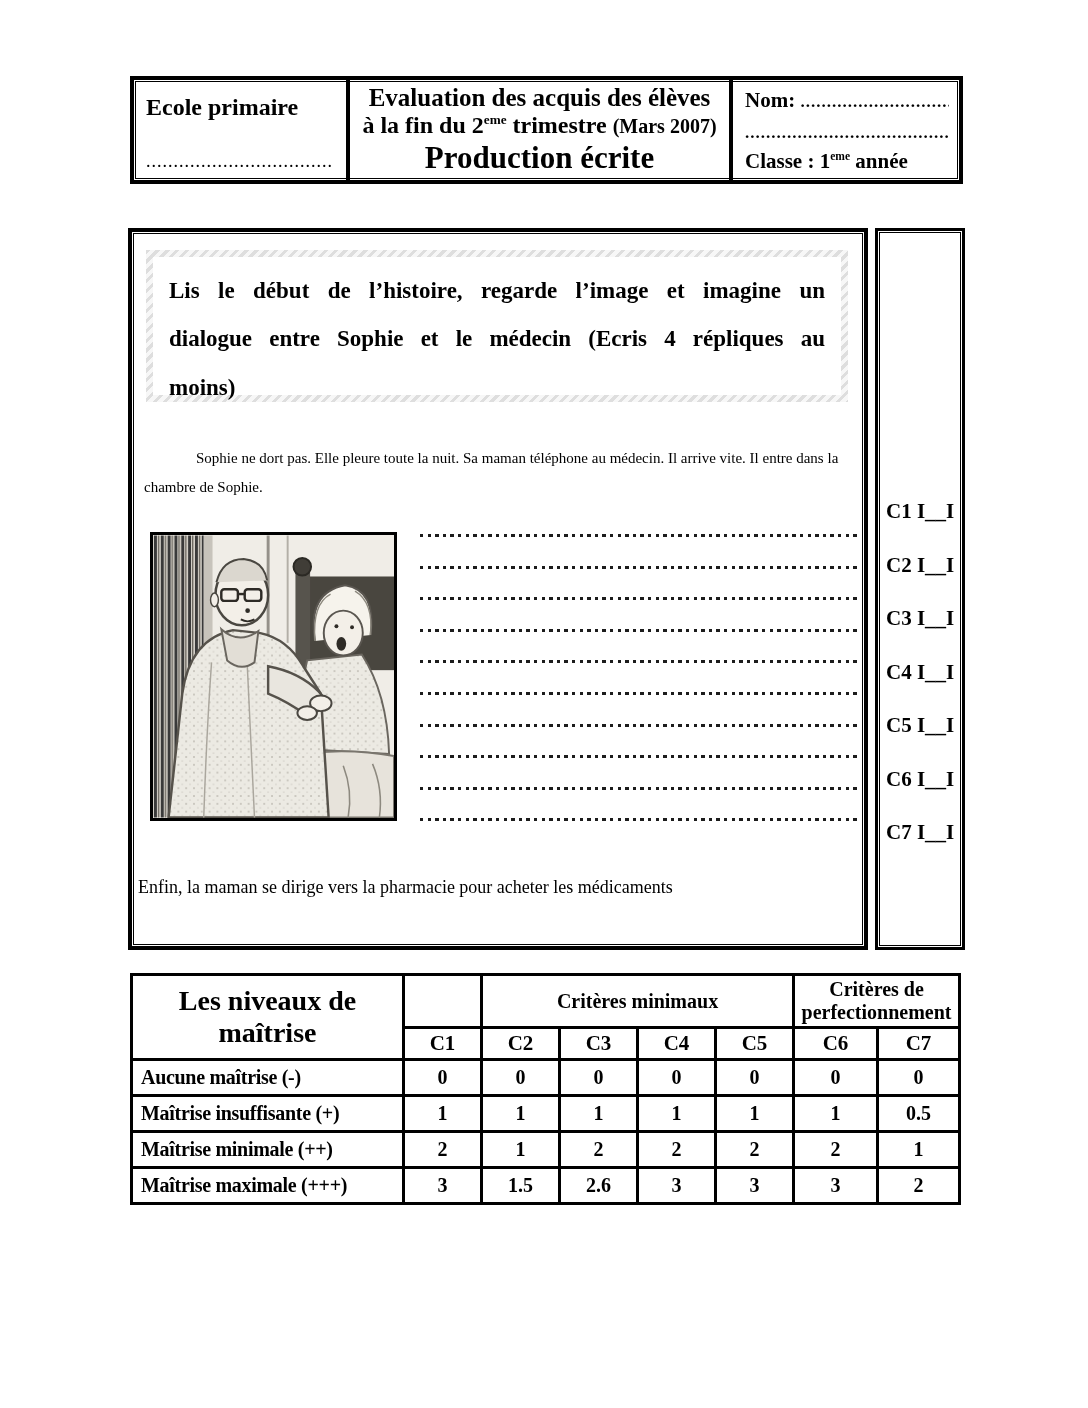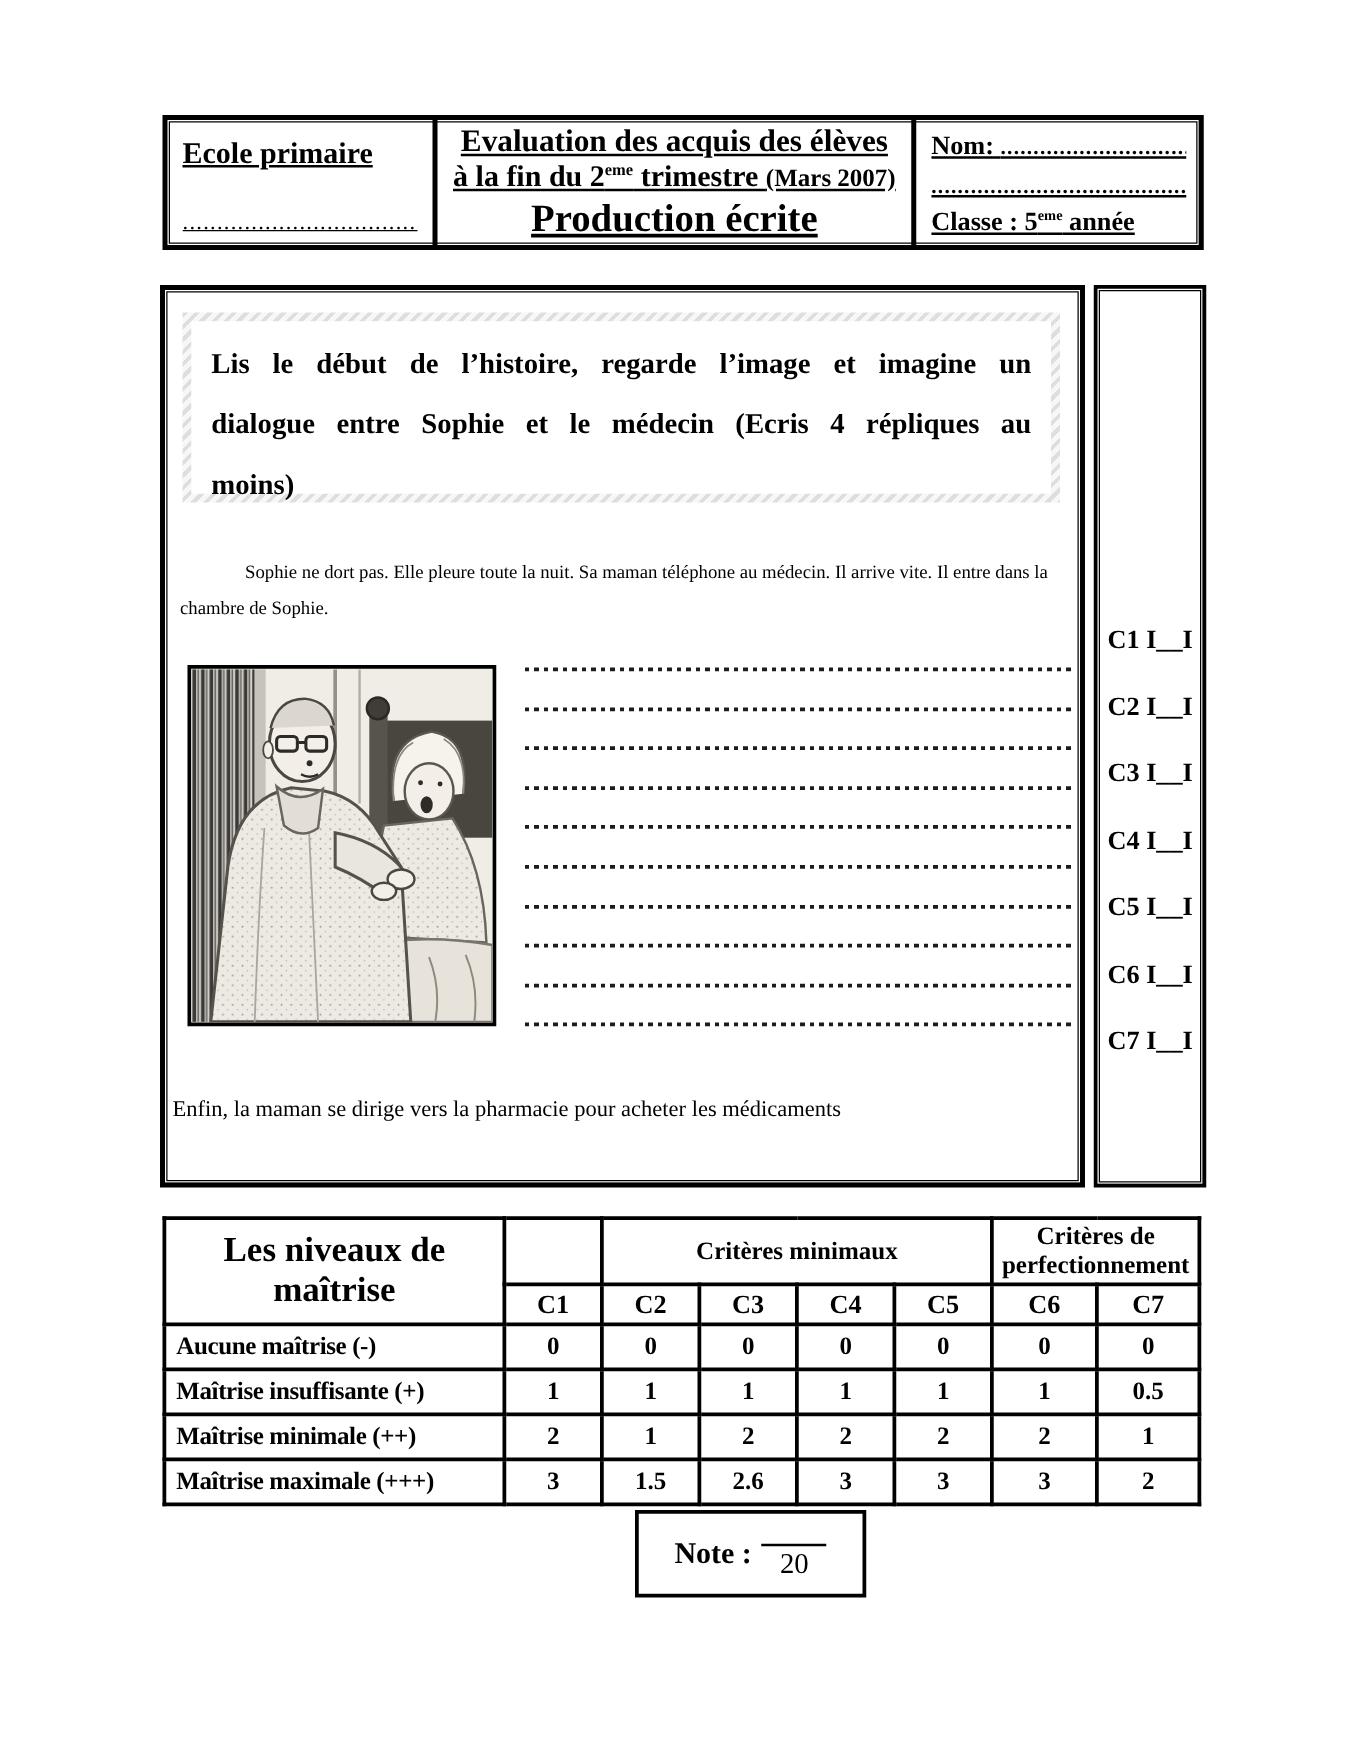--- a/index.html
+++ b/index.html
@@ -4,21 +4,21 @@
 <style>
   * { margin:0; padding:0; box-sizing:border-box; }
   html,body { background:#fff; }
   body { font-family:"Liberation Serif","DejaVu Serif",serif; color:#000; }
   .page { position:relative; width:1088px; height:1408px; background:#fff; overflow:hidden; }
 
   
   .frame { border:4px solid #000; box-shadow: inset 0 0 0 1px #fff, inset 0 0 0 2px #000; background:#fff; }
 
   
-  .header-box { position:absolute; left:130px; top:92px; width:833px; height:108px; display:flex;text-decoration:underline; }
+  .header-box { position:absolute; left:130px; top:76px; width:833px; height:108px; display:flex; }
   .header-cell { padding:6px 10px; }
   .cell-school { width:216px; border-right:4px solid #000; display:flex; flex-direction:column; justify-content:space-between; padding:14px 12px 10px 12px; }
   .school-label { font-weight:bold; font-size:24px; }
   .dots { font-size:18px; letter-spacing:1px; line-height:1; overflow:hidden; white-space:nowrap; }
   .cell-title { flex:1; border-right:4px solid #000; text-align:center; padding:4px 6px; }
   .title-l1 { font-weight:bold; font-size:25px; line-height:1.1; }
   .title-l2 { font-weight:bold; font-size:24px; line-height:1.15; }
   .title-l2 .paren { font-size:20px; }
   .title-l3 { font-weight:bold; font-size:31px; line-height:1.2; }
   sup.sup { font-size:0.55em; font-weight:bold; vertical-align:super; }
@@ -85,21 +85,21 @@
       <div class="dots">......................................</div>
     </div>
     <div class="header-cell cell-title">
       <div class="title-l1">Evaluation des acquis des élèves</div>
       <div class="title-l2"><span>à la fin du 2</span><sup class="sup">eme</sup><span> trimestre </span><span class="paren">(Mars 2007)</span></div>
       <div class="title-l3">Production écrite</div>
     </div>
     <div class="header-cell cell-id">
       <div class="id-line"><span>Nom:</span> <span class="dots">..............................</span></div>
       <div class="id-line"><span class="dots">.............................................</span></div>
-      <div class="id-line"><span>Classe : 5</span><sup class="sup">eme</sup><span> année</span></div>
+      <div class="id-line"><span>Classe : 1</span><sup class="sup">eme</sup><span> année</span></div>
     </div>
   </div>
 
   <div class="main-box frame">
     <div class="main-inner">
 
       <div class="instruction-box">
         <span>Lis le début de l’histoire, regarde l’image et imagine un dialogue entre Sophie et le médecin (Ecris 4 répliques au moins)</span>
       </div>
 
@@ -257,21 +257,14 @@
           <td class="val-cell">2.6</td>
           <td class="val-cell">3</td>
           <td class="val-cell">3</td>
           <td class="val-cell">3</td>
           <td class="val-cell">2</td>
         </tr>
       </tbody>
     </table>
   </div>
 
-  <div class="note-box">
-    <span class="note-label">Note :</span>
-    <span class="frac">
-      <span class="num"></span>
-      <span class="den">20</span>
-    </span>
-  </div>
 
 </div>
 
 </body></html>

